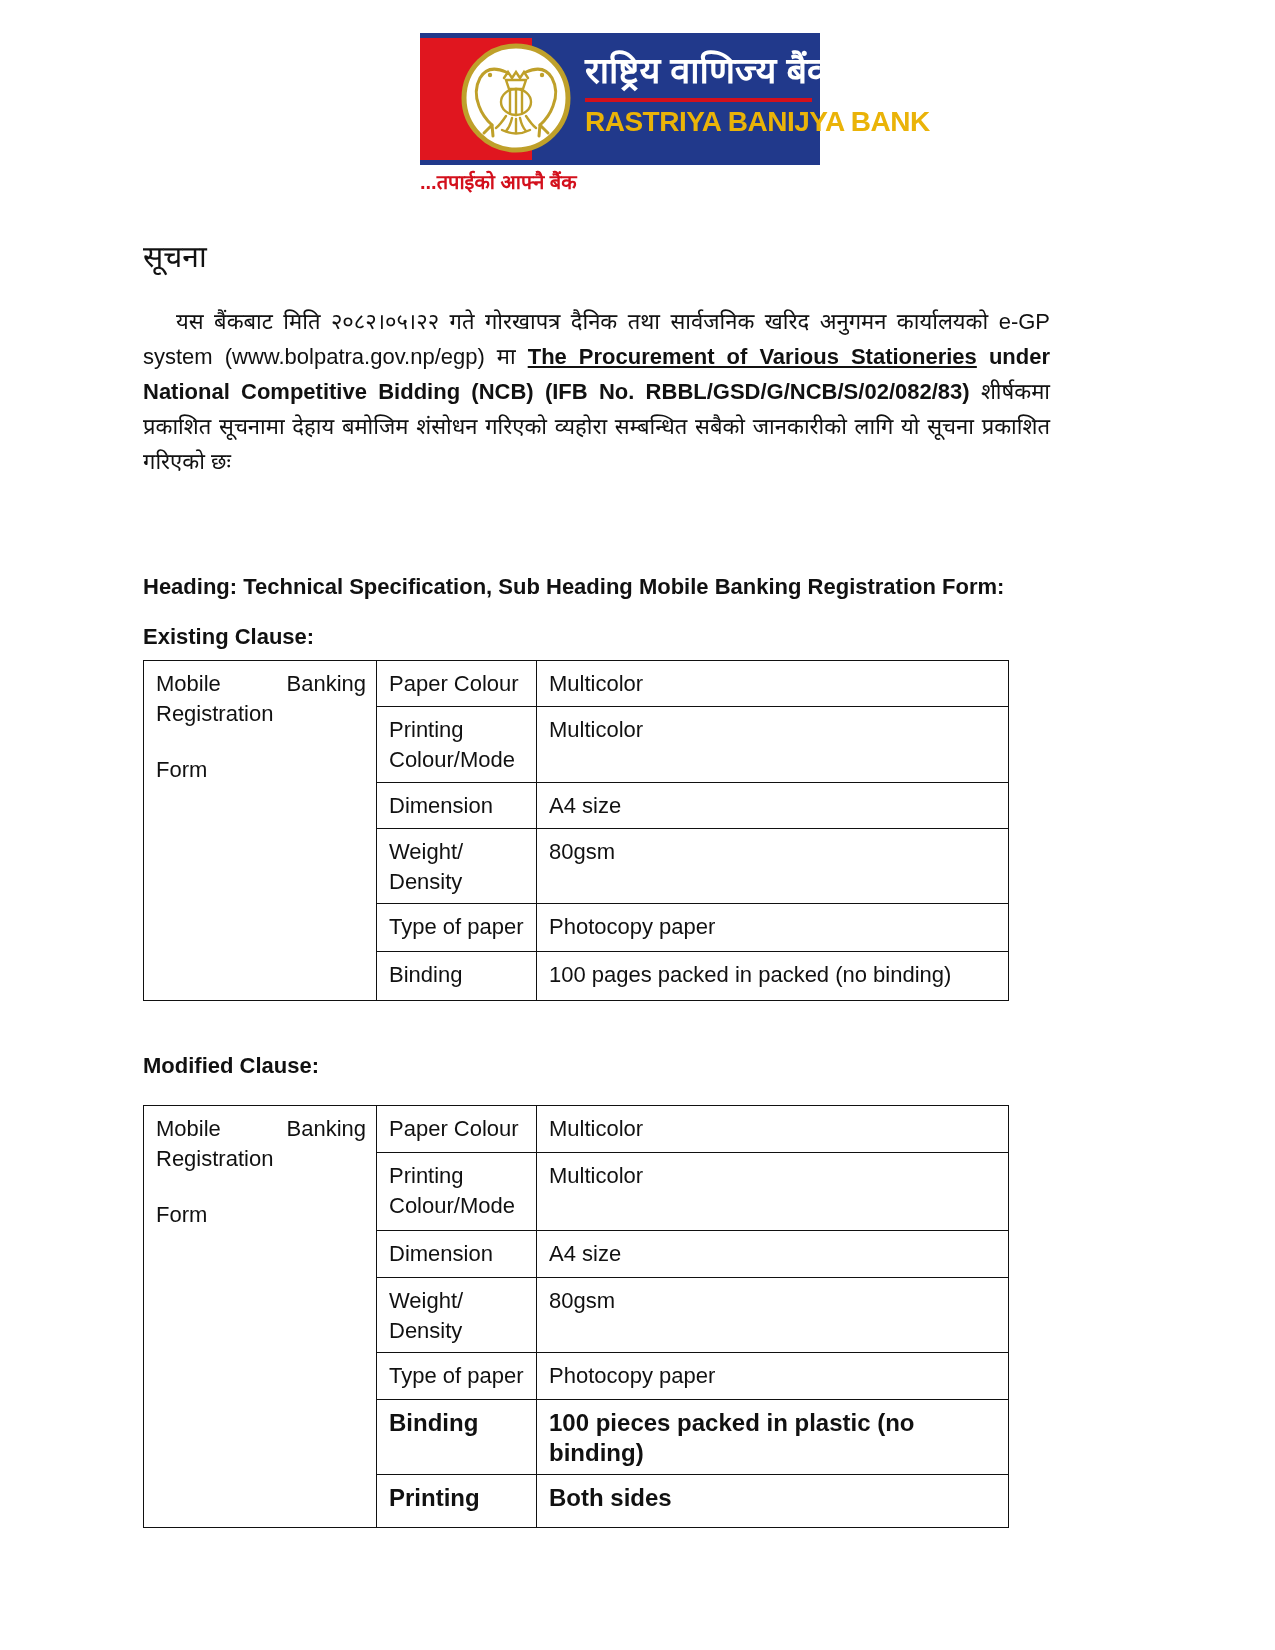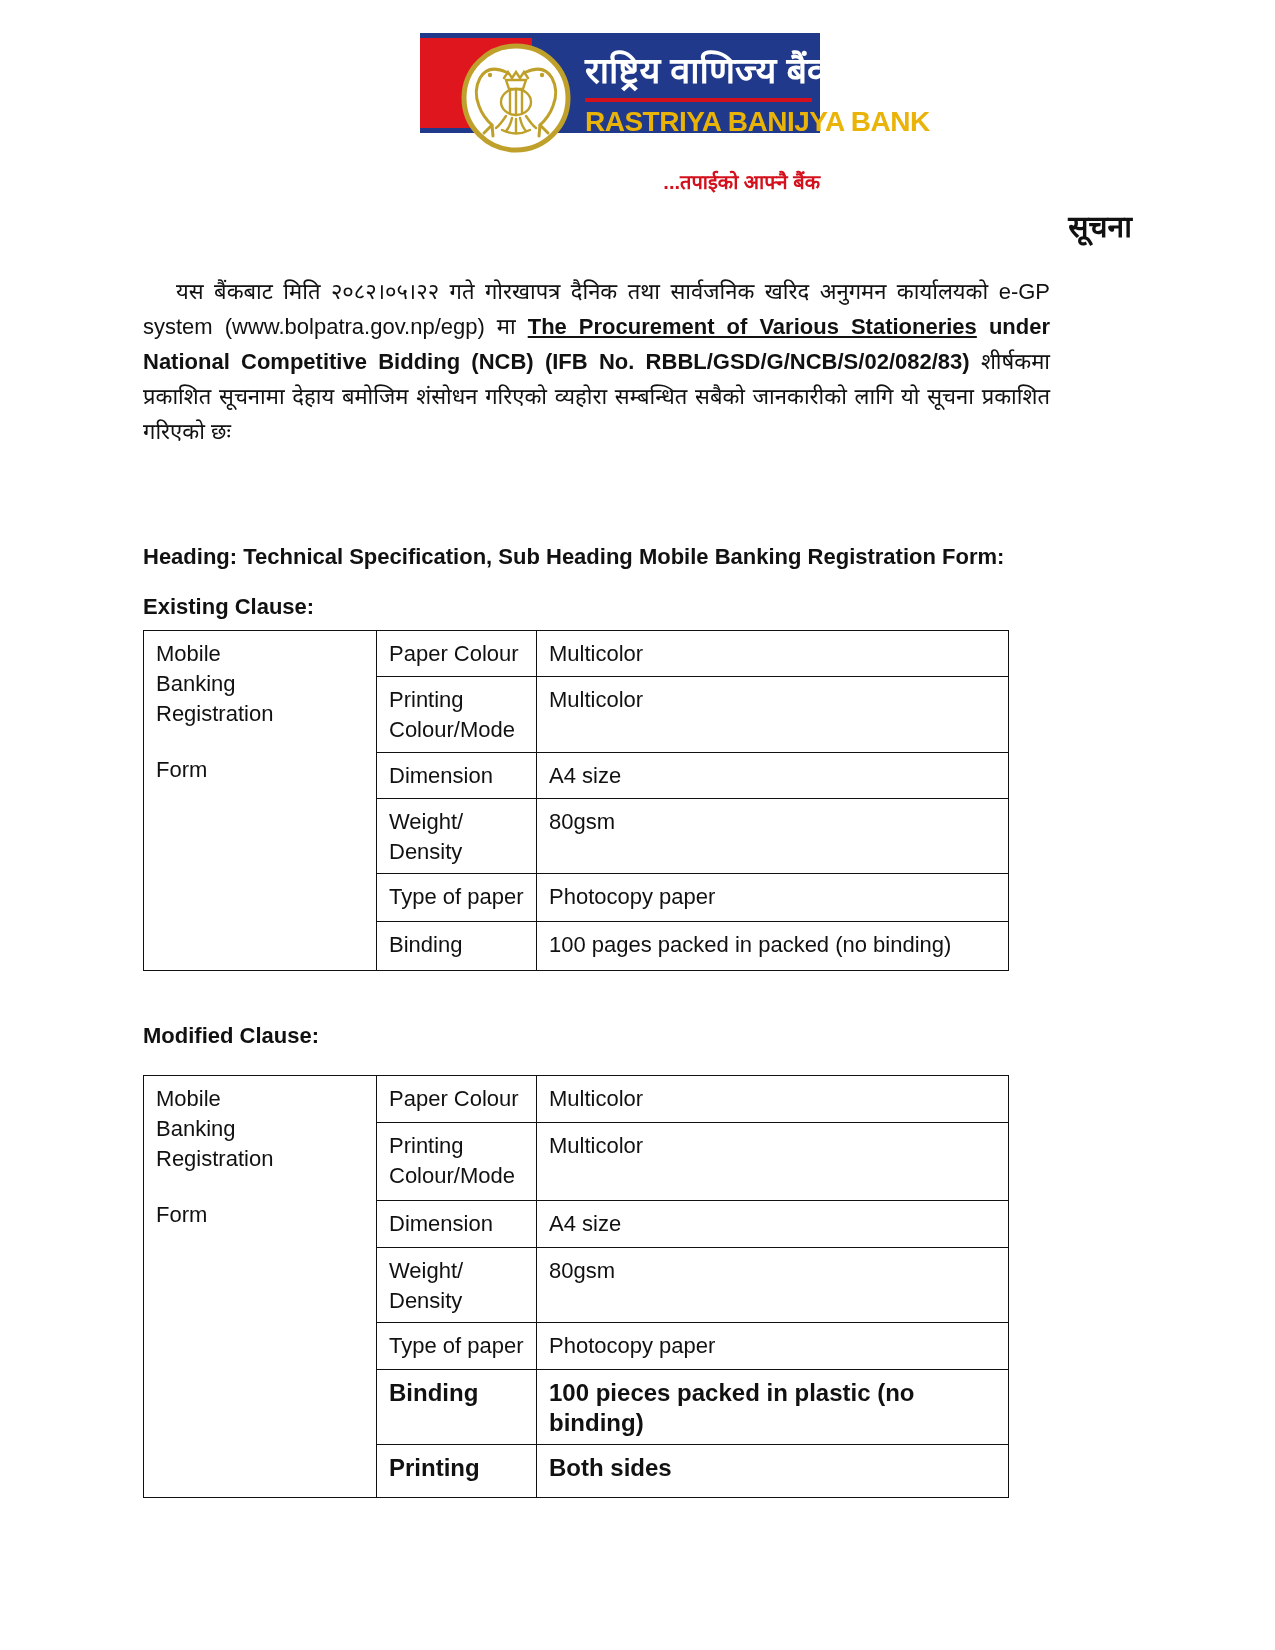--- a/index.html
+++ b/index.html
@@ -4,45 +4,45 @@
 <style>
   * { margin:0; padding:0; box-sizing:border-box; }
   html,body { background:#ffffff; }
   body {
     width:1275px; height:1650px; position:relative; overflow:hidden;
     font-family:"Liberation Sans", sans-serif; color:#111;
   }
   
   .header { position:relative; height:205px; }
   .banner {
-    position:absolute; left:420px; top:33px; width:400px; height:100px;
+    position:absolute; left:420px; top:33px; width:400px; height:132px;
     background:#21398b;
   }
   .banner .red-block {
     position:absolute; left:0; top:5px; bottom:5px; width:112px; background:#e0161f;
   }
   .banner .emblem { position:absolute; left:40px; top:9px; width:112px; height:112px; }
   .banner .titles {
     position:absolute; left:165px; right:8px; top:14px;
   }
   .bank-name-ne {
     color:#fff; font-weight:700; font-size:36px; line-height:48px; white-space:nowrap;
   }
   .red-rule { height:4px; background:#d3101c; margin:3px 0 4px 0; }
   .bank-name-en {
     color:#eab308; font-weight:700; font-size:28px; letter-spacing:-0.5px; white-space:nowrap;
   }
   .tagline {
-    position:absolute; left:420px; top:168px; width:400px; text-align:right;
+    position:absolute; left:420px; top:168px; width:400px; text-align:left;
     color:#d3101c; font-weight:700; font-size:20px;
   }
   
   .content { padding:0 143px; }
   .notice-title {
-    text-align:right; font-size:30px; font-weight:700; 
+    text-align:left; font-size:30px; font-weight:400; margin-top:30px;
     font-family:"DejaVu Serif", serif;
   }
   .notice-par {
     width:907px; margin-top:28px; font-size:22px; line-height:35px;
     text-align:justify; text-indent:33px;
   }
   .en-reg { font-weight:400; }
   .en-bold { font-weight:700; }
   .en-bold-u { font-weight:700; text-decoration:underline;margin-top:6px; }
   .section-heading { margin-top:95px; font-weight:700; font-size:22px; }
@@ -53,21 +53,21 @@
   table.spec {
     border-collapse:collapse; width:865px; table-layout:fixed; margin-top:10px;
   }
   .clause-label.modified + table.spec { margin-top:26px; }
   table.spec td { border:1.6px solid #111; font-size:22px; line-height:30px;
     padding:8px 10px 6px 12px; vertical-align:top; }
   table.spec col.c1 { width:233px; }
   table.spec col.c2 { width:160px; }
   table.spec col.c3 { width:472px; }
   td.item-cell { vertical-align:middle; }
-  .item-line1 { display:flex; justify-content:flex-end;flex-direction:column; }
+  .item-line1 { display:flex; justify-content:space-between; }
   .item-line3 { margin-top:26px; }
   td.v-drop { padding-top:38px; }  
   tr.bold-row td { font-weight:700; font-size:24px; }
 </style>
 </head>
 <body>
 
 <div class="header">
   <div class="banner">
     <div class="red-block"></div>

